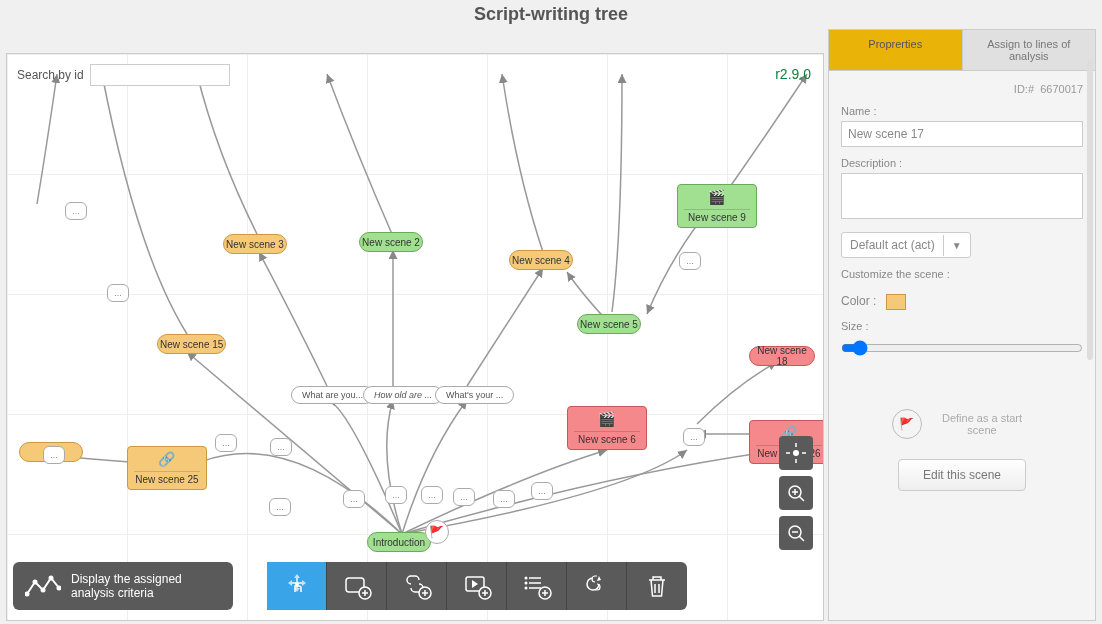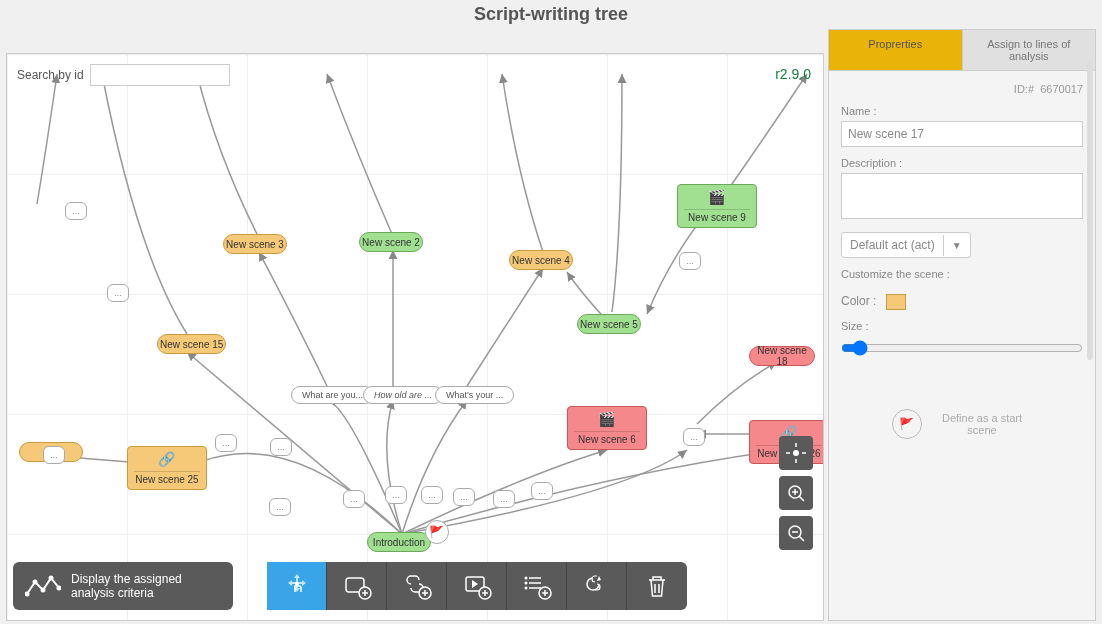--- a/index.html
+++ b/index.html
@@ -264,16 +264,17 @@
         <span class="color-swatch"></span>
       </div>
       <div>
         <div class="field-label">Size :</div>
         <input type="range" class="slider" min="0" max="100" value="5" style="">
       </div>
       <div class="start-scene-row">
         <div class="flag-circle">🚩</div>
         <span style="font-size:11px;color:#aaa;text-align:center;width:100px;">Define as a start scene</span>
       </div>
+      <button class="edit-btn">Edit this scene</button>
     </div>
     <div class="scroll-indicator"></div>
   </div>
 </div>
 
 </body></html>

